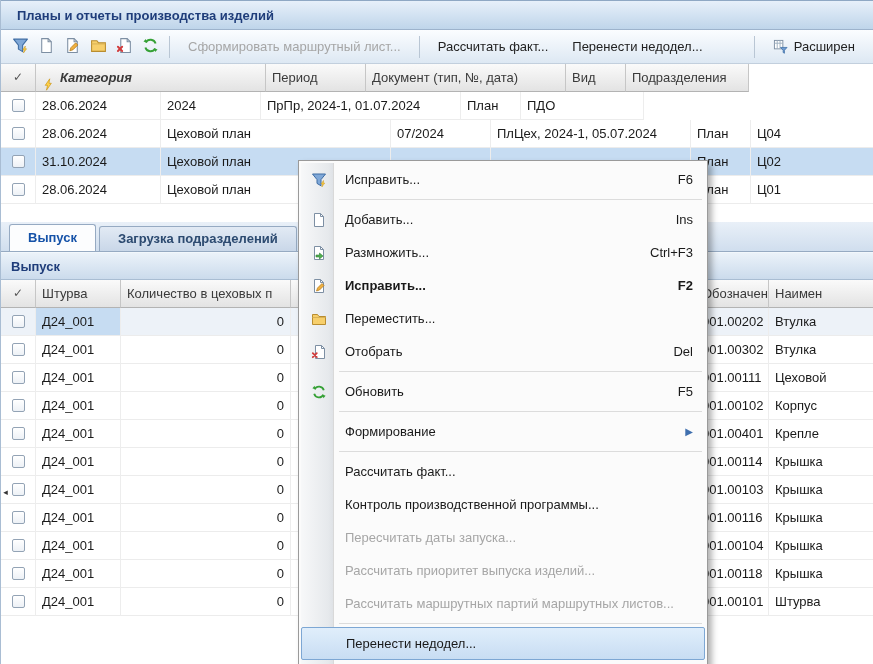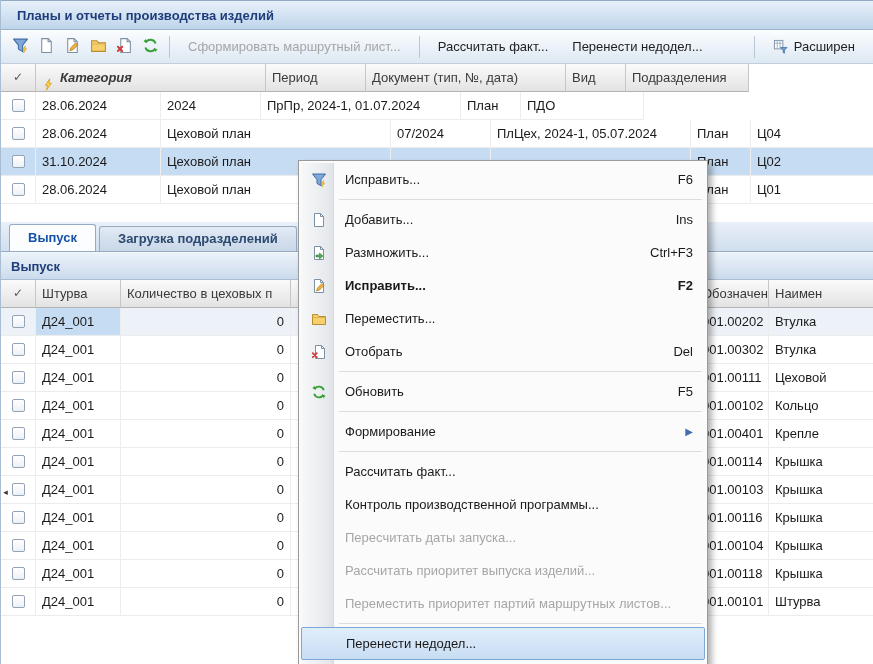--- a/index.html
+++ b/index.html
@@ -227,21 +227,21 @@
         <div class="tcell" style="width:105px">Цеховой</div>
       </div>
       <div class="trow">
         <div class="tcell ccol" style="width:35px">
           <span class="cb"></span>
         </div>
         <div class="tcell" style="width:85px">Д24_001</div>
         <div class="tcell num" style="width:170px">0</div>
         <div class="tcell" style="width:405px"></div>
         <div class="tcell" style="width:73px">001.00102</div>
-        <div class="tcell" style="width:105px">Кольцо</div>
+        <div class="tcell" style="width:105px">Корпус</div>
       </div>
       <div class="trow">
         <div class="tcell ccol" style="width:35px">
           <span class="cb"></span>
         </div>
         <div class="tcell" style="width:85px">Д24_001</div>
         <div class="tcell num" style="width:170px">0</div>
         <div class="tcell" style="width:405px"></div>
         <div class="tcell" style="width:73px">001.00401</div>
         <div class="tcell" style="width:105px">Крепле</div>
@@ -400,20 +400,20 @@
       <div class="menu-item">
         <span class="mlabel">Контроль производственной программы...</span>
       </div>
       <div class="menu-item disabled">
         <span class="mlabel">Пересчитать даты запуска...</span>
       </div>
       <div class="menu-item disabled">
         <span class="mlabel">Рассчитать приоритет выпуска изделий...</span>
       </div>
       <div class="menu-item disabled">
-        <span class="mlabel">Переместить приоритет партий маршрутных листов...</span>
+        <span class="mlabel">Рассчитать маршрутных партий маршрутных листов...</span>
       </div>
       <div class="menu-sep"></div>
       <div class="menu-item hl">
         <span class="mlabel">Перенести недодел...</span>
       </div>
     </div>
 </div>
 
 </body></html>

